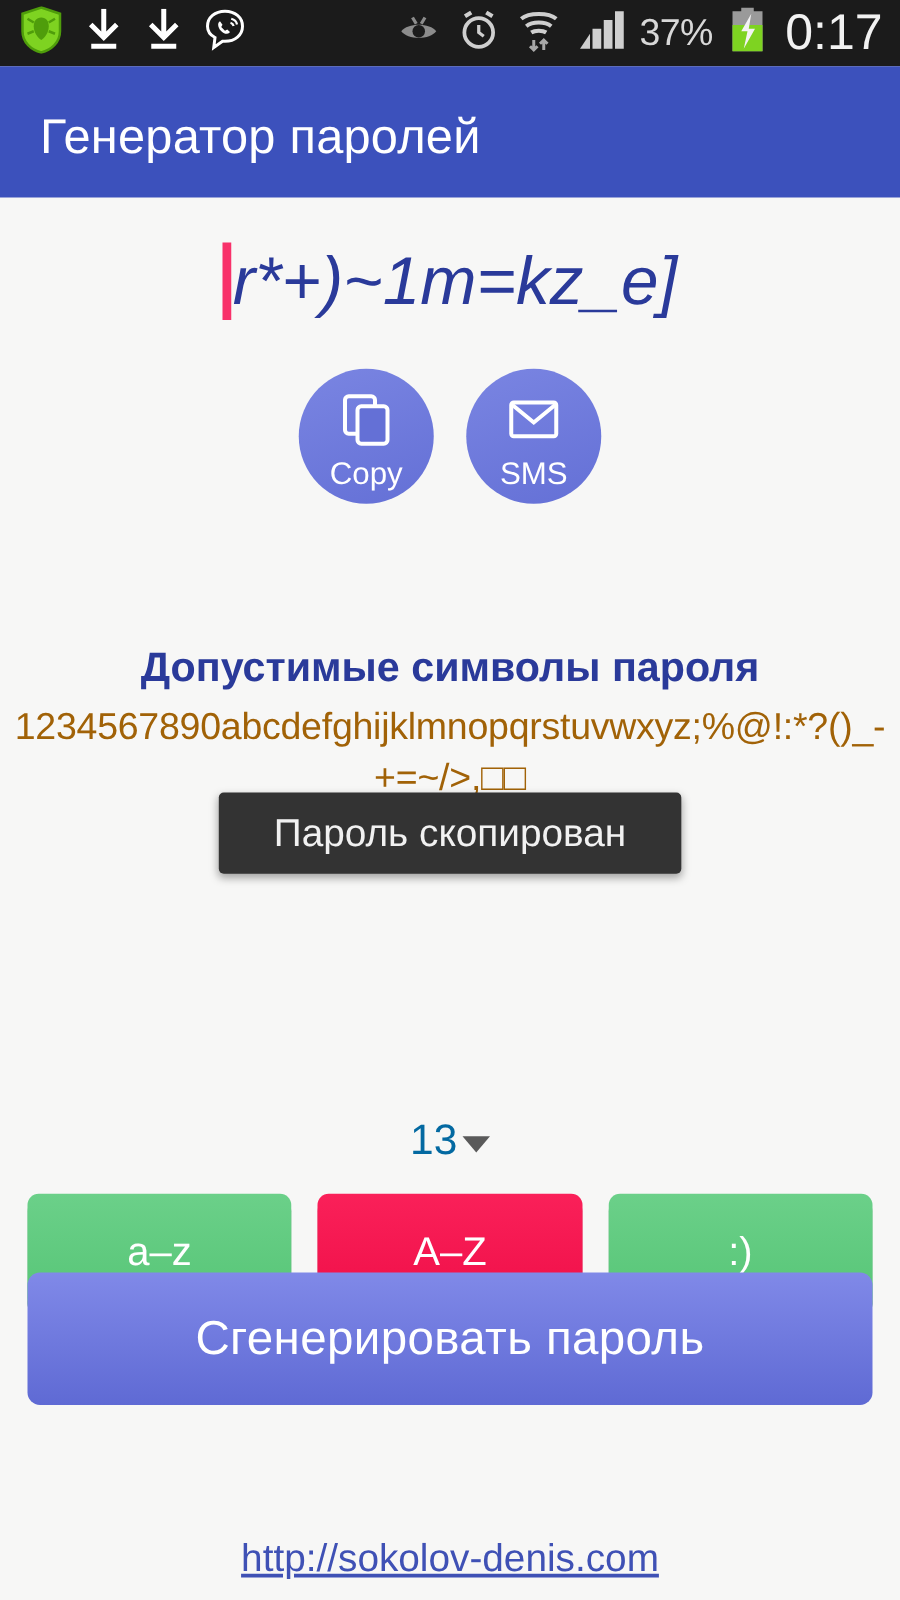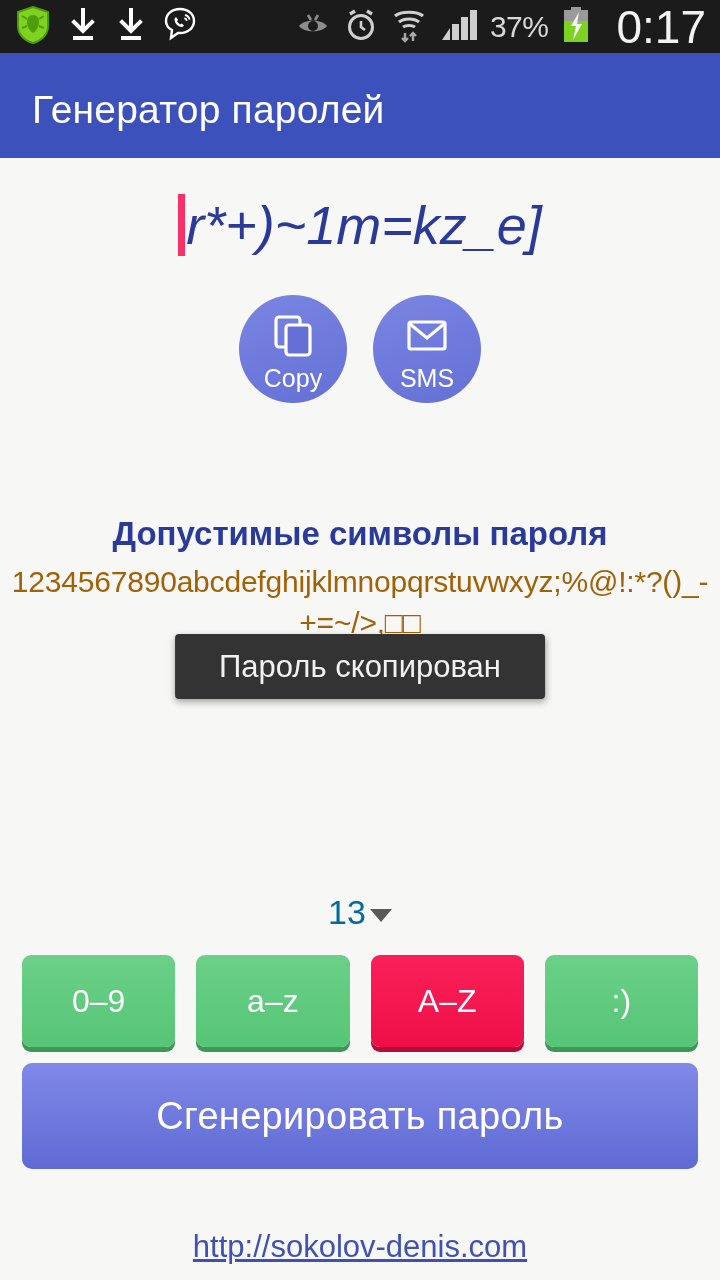--- a/index.html
+++ b/index.html
@@ -47,23 +47,23 @@
   }
   .sb-icon { display: block; }
   .sb-batt-pct {
     color: #d8d8d8;
     font-size: 30px;
     letter-spacing: -0.5px;
     margin-left: -2px;
   }
   .sb-clock {
     color: #f2f2f2;
-    font-size: 46px;
+    font-size: 40px;
     letter-spacing: 0px;
-    margin-left: 12px;
+    margin-left: 2px;
   }
 
   
   .appbar {
     position: absolute;
     top: 53px; left: 0;
     width: 720px;
     height: 113px;
     background: #3c51bc;
     display: flex;
@@ -413,34 +413,31 @@
 
     <div class="length-row">
       <span class="length-value-wrap">
         <span class="length-value">13</span>
         <span class="caret-down"></span>
       </span>
     </div>
 
     <div class="toggles">
       <div class="toggle on">
-        <span>0–9</span>
-      </div>
-      <div class="toggle on">
         <span>a–z</span>
       </div>
       <div class="toggle off">
         <span>A–Z</span>
       </div>
       <div class="toggle on">
         <span>:)</span>
       </div>
     </div>
 
-    <div class="generate-btn" style="top:905px">
+    <div class="generate-btn" style="top:860px">
       <span class="generate-label">Сгенерировать пароль</span>
     </div>
 
     <div class="footer-link">
       <span>http://sokolov-denis.com</span>
     </div>
 
   </div>
 </div>
 

